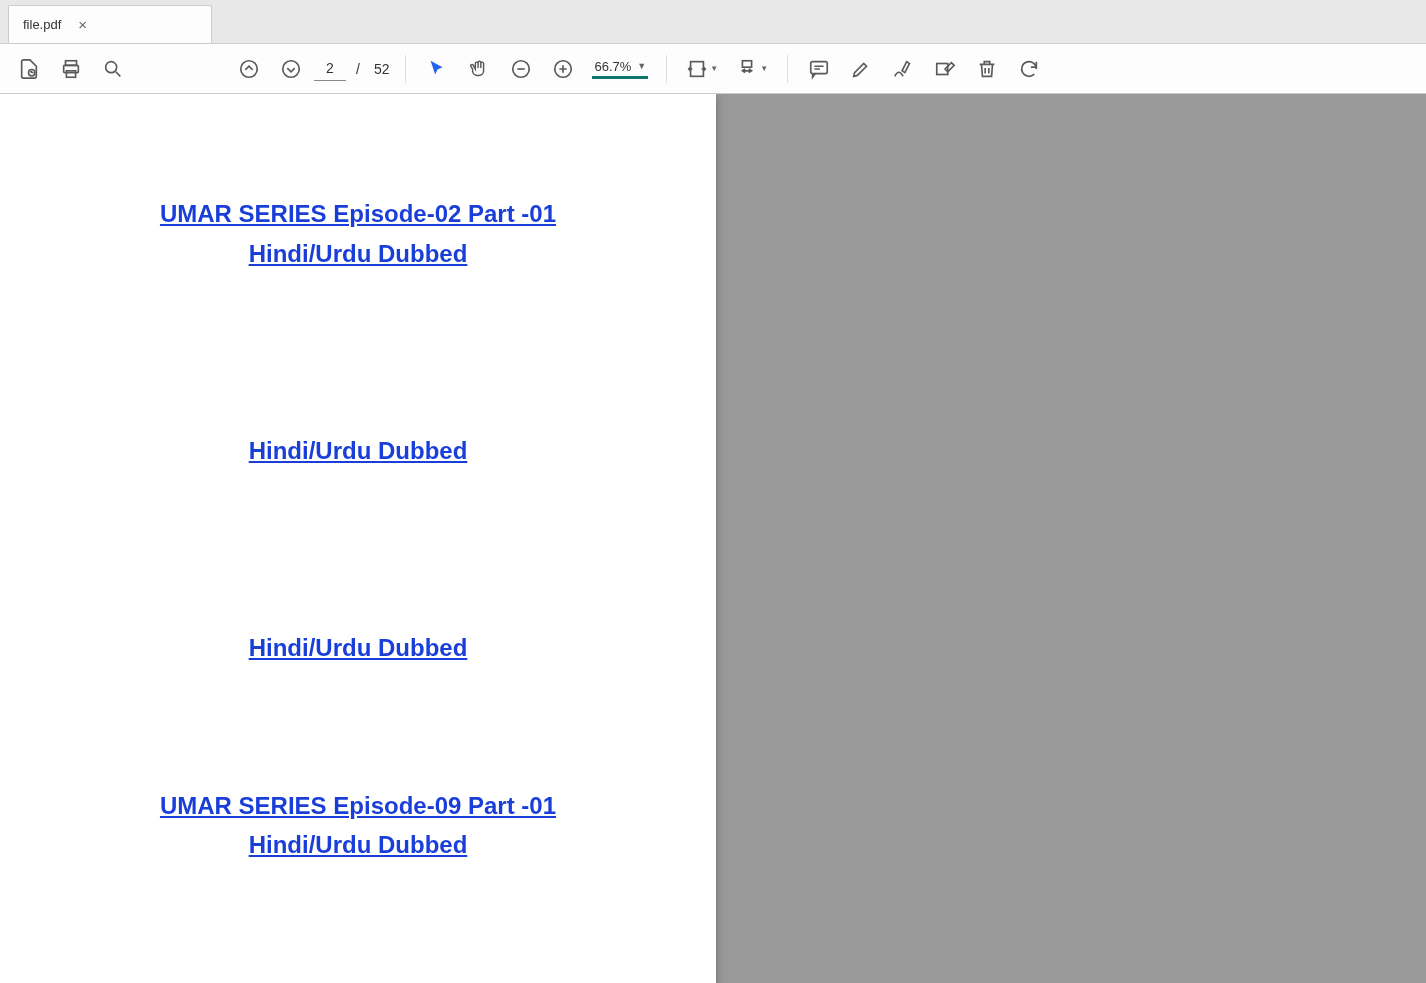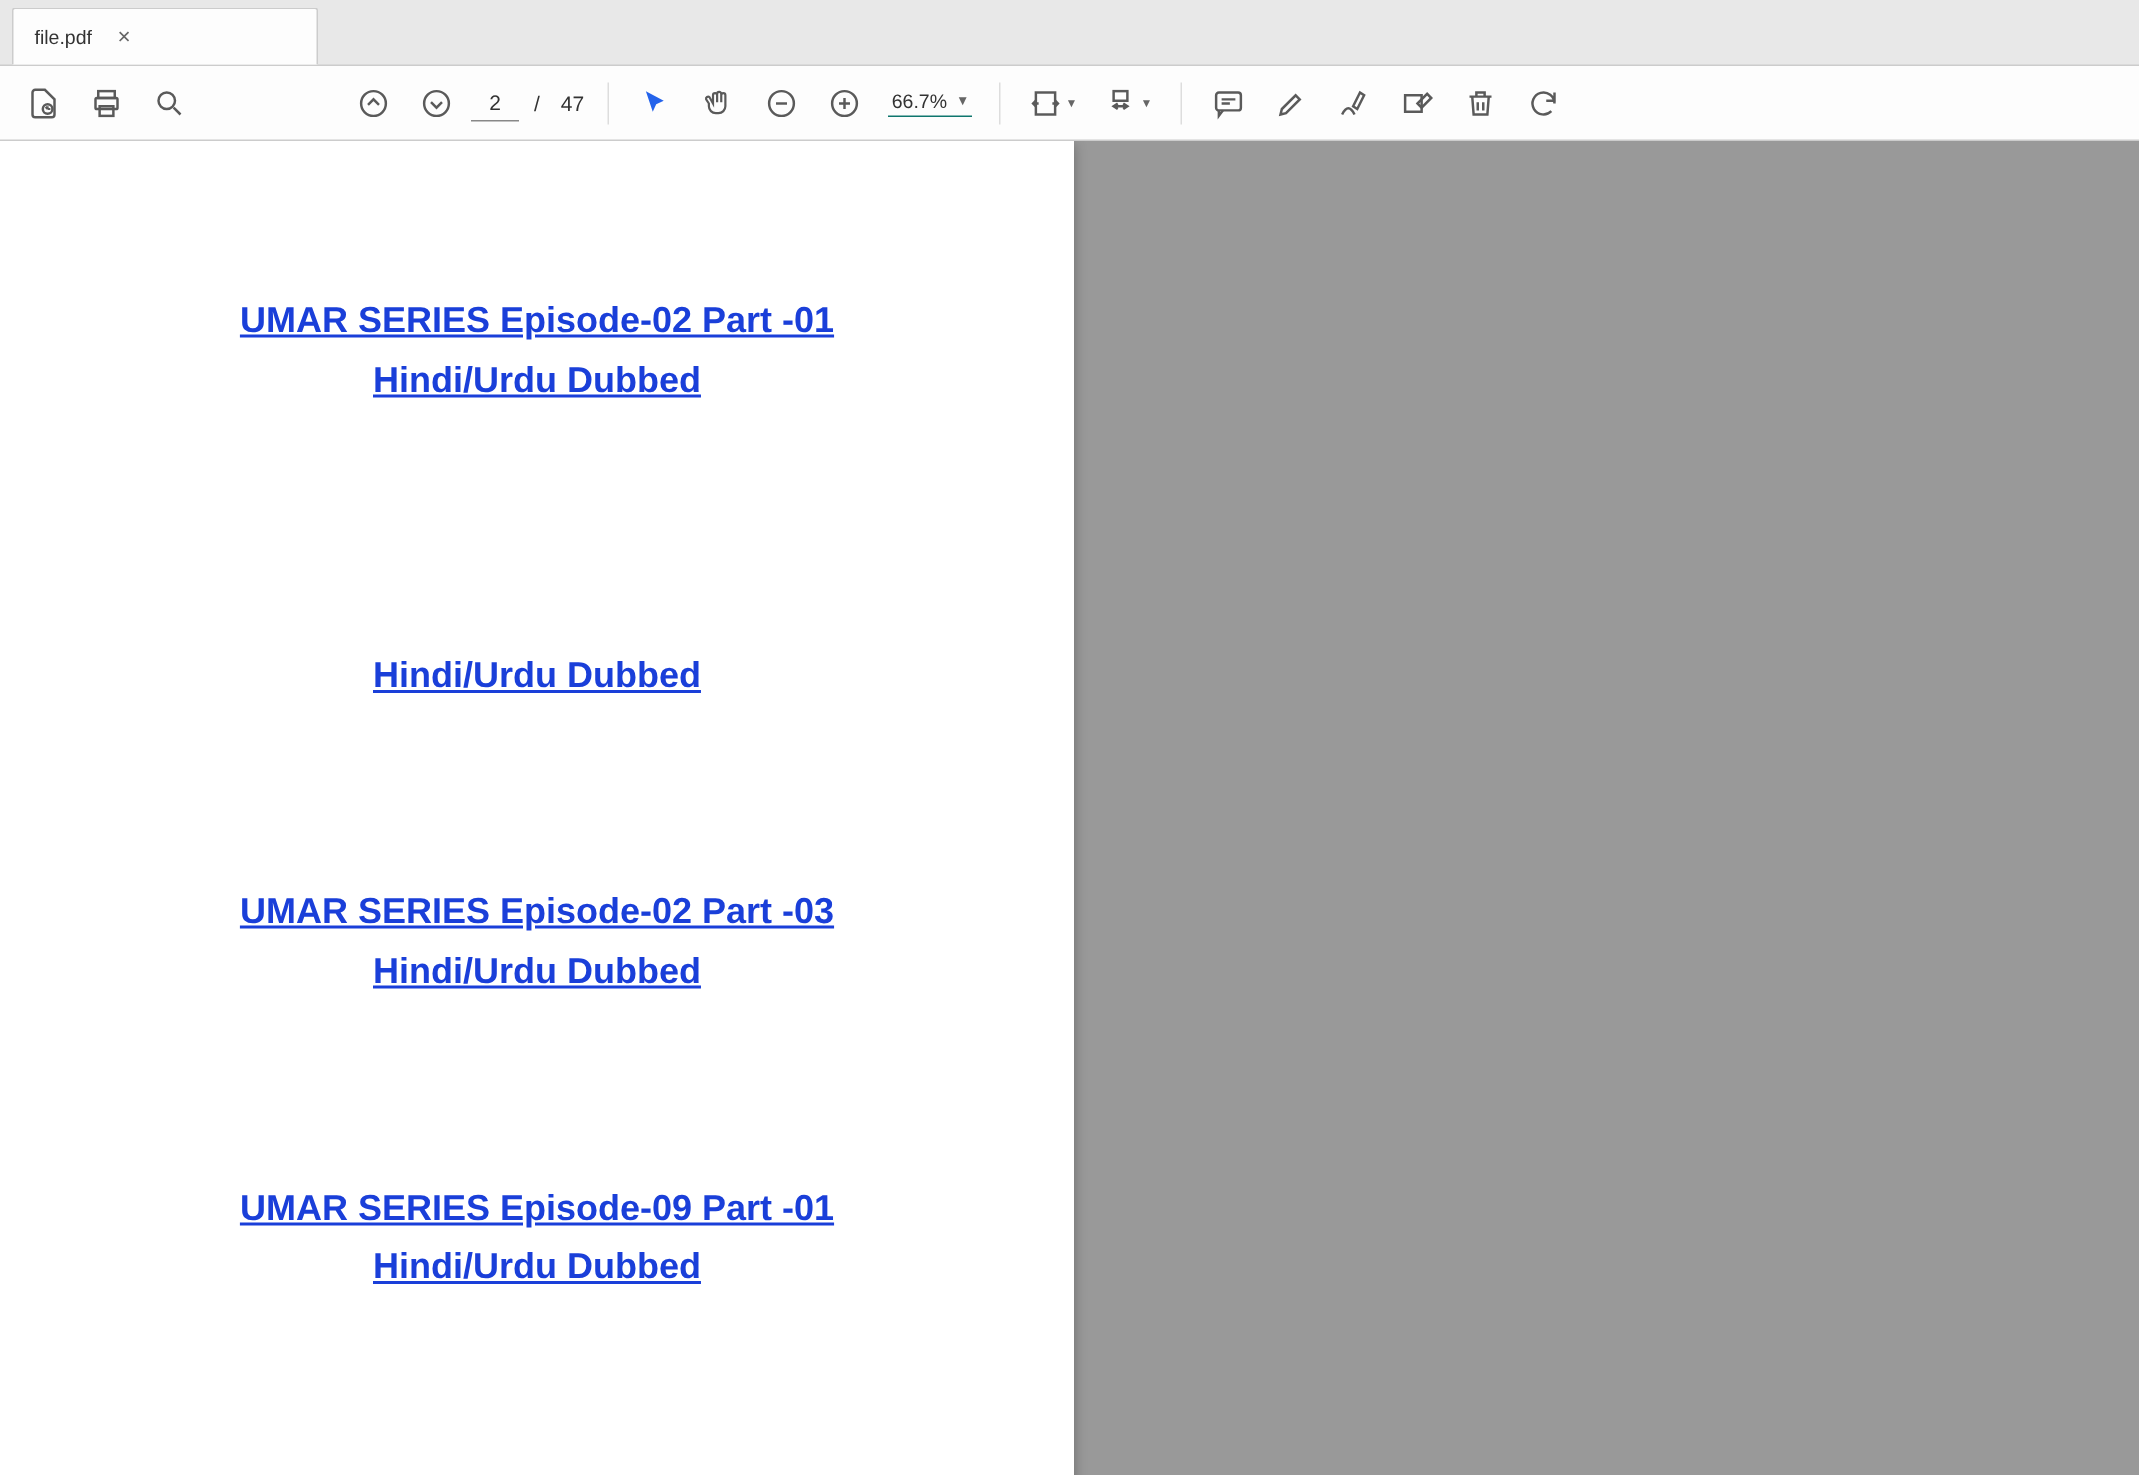--- a/index.html
+++ b/index.html
@@ -10,21 +10,21 @@
 .tab-close { color: #666; font-size: 15px; cursor: pointer; padding: 2px 4px; }
 
 .toolbar { height: 50px; background: #fdfdfd; border-bottom: 1px solid #ccc; display: flex; align-items: center; padding: 0 10px; gap: 4px; }
 .tb-btn { width: 38px; height: 38px; display: flex; align-items: center; justify-content: center; cursor: pointer; border-radius: 3px; color: #5a5a5a; }
 .tb-sep { width: 1px; height: 28px; background: #ddd; margin: 0 8px; }
 .tb-spacer { flex: 0 0 90px; }
 
 .page-input { width: 32px; height: 24px; text-align: center; border: none; border-bottom: 1px solid #888; font-size: 14px; background: transparent; color: #333; }
 .page-total { font-size: 14px; color: #333; margin: 0 4px 0 6px; }
 
-.zoom-box { display: flex; align-items: center; gap: 6px; border-bottom: 1px solid #0f766e; padding: 0 2px 2px; margin: 0 6px; cursor: pointer; }
+.zoom-box { display: flex; align-items: center; gap: 6px; border-bottom: 3px solid #0f766e; padding: 0 2px 2px; margin: 0 6px; cursor: pointer; }
 .zoom-val { font-size: 13px; color: #333; }
 .zoom-caret { font-size: 9px; color: #666; }
 
 .tb-btn.with-caret { width: 46px; gap: 2px; }
 .mini-caret { font-size: 8px; color: #666; }
 
 .viewer { height: calc(983px - 44px - 50px); background: #999; overflow: auto; display: flex; justify-content: flex-start; padding-top: 0; }
 .page { background: #fff; width: 716px; min-height: 920px; margin-top: 0; box-shadow: 0 2px 8px rgba(0,0,0,.3); padding: 100px 60px 40px; }
 
 .link-block { text-align: center; margin-bottom: 118px; }
@@ -76,21 +76,21 @@
   </div>
   <div class="tb-btn">
     <svg viewBox="0 0 24 24" fill="none" stroke="currentColor" stroke-width="1.8">
         <circle cx="12" cy="12" r="9"></circle>
         <path d="M8 11l4 4 4-4"></path>
       </svg>
   </div>
 
   <input class="page-input" value="2" style="">
   <span class="page-total">/</span>
-  <span class="page-total">47</span>
+  <span class="page-total">52</span>
 
   <div class="tb-sep"></div>
 
   <div class="tb-btn blue">
     <svg viewBox="0 0 24 24" fill="currentColor">
         <path d="M5 3l5 15 2.5-5.5L18 10 5 3z"></path>
       </svg>
   </div>
   <div class="tb-btn">
     <svg viewBox="0 0 24 24" fill="none" stroke="currentColor" stroke-width="1.6">
@@ -171,21 +171,21 @@
 
 <div class="viewer">
   <div class="page">
     <div class="link-block">
       <a href="#"><span>UMAR SERIES Episode-02 Part -01</span><br><span>Hindi/Urdu Dubbed</span></a>
     </div>
     <div class="link-block">
       <a href="#"><br><span>Hindi/Urdu Dubbed</span></a>
     </div>
     <div class="link-block">
-      <a href="#"><span>UMAR SERIES Episode-02 Part -03</span><br><span>Hindi/Urdu Dubbed</span></a>
+      <a href="#"><br><span>Hindi/Urdu Dubbed</span></a>
     </div>
     <div class="link-block">
       <a href="#"><span>UMAR SERIES Episode-09 Part -01</span><br><span>Hindi/Urdu Dubbed</span></a>
     </div>
     <div class="link-block">
       
     </div>
   </div>
 </div>
 

